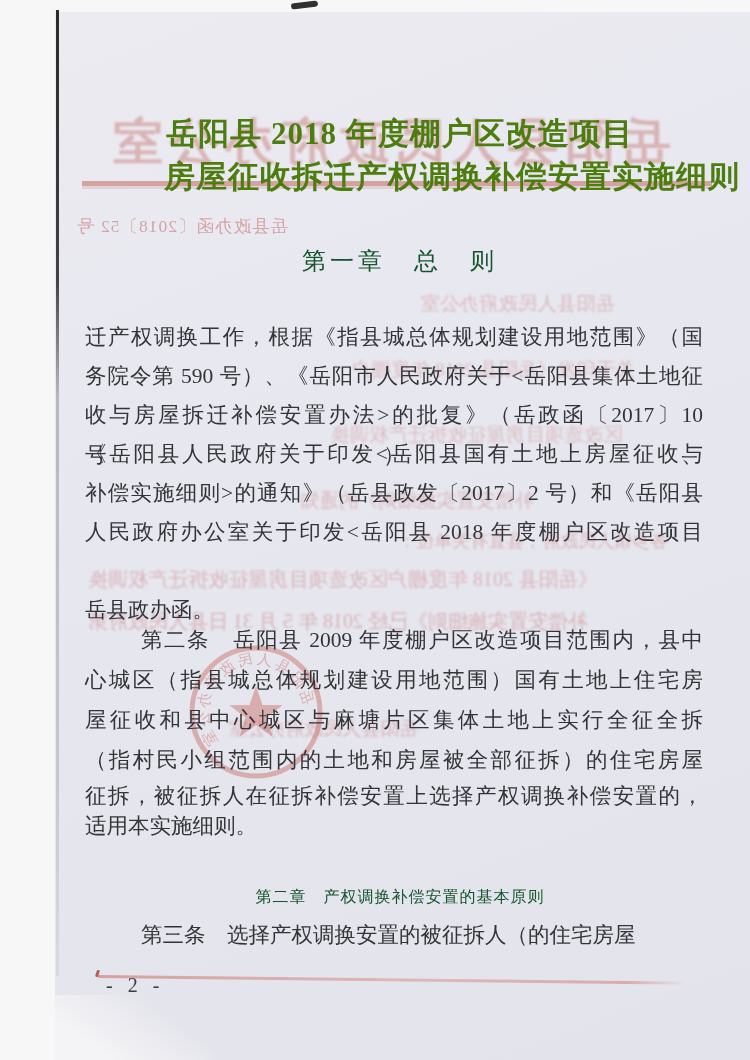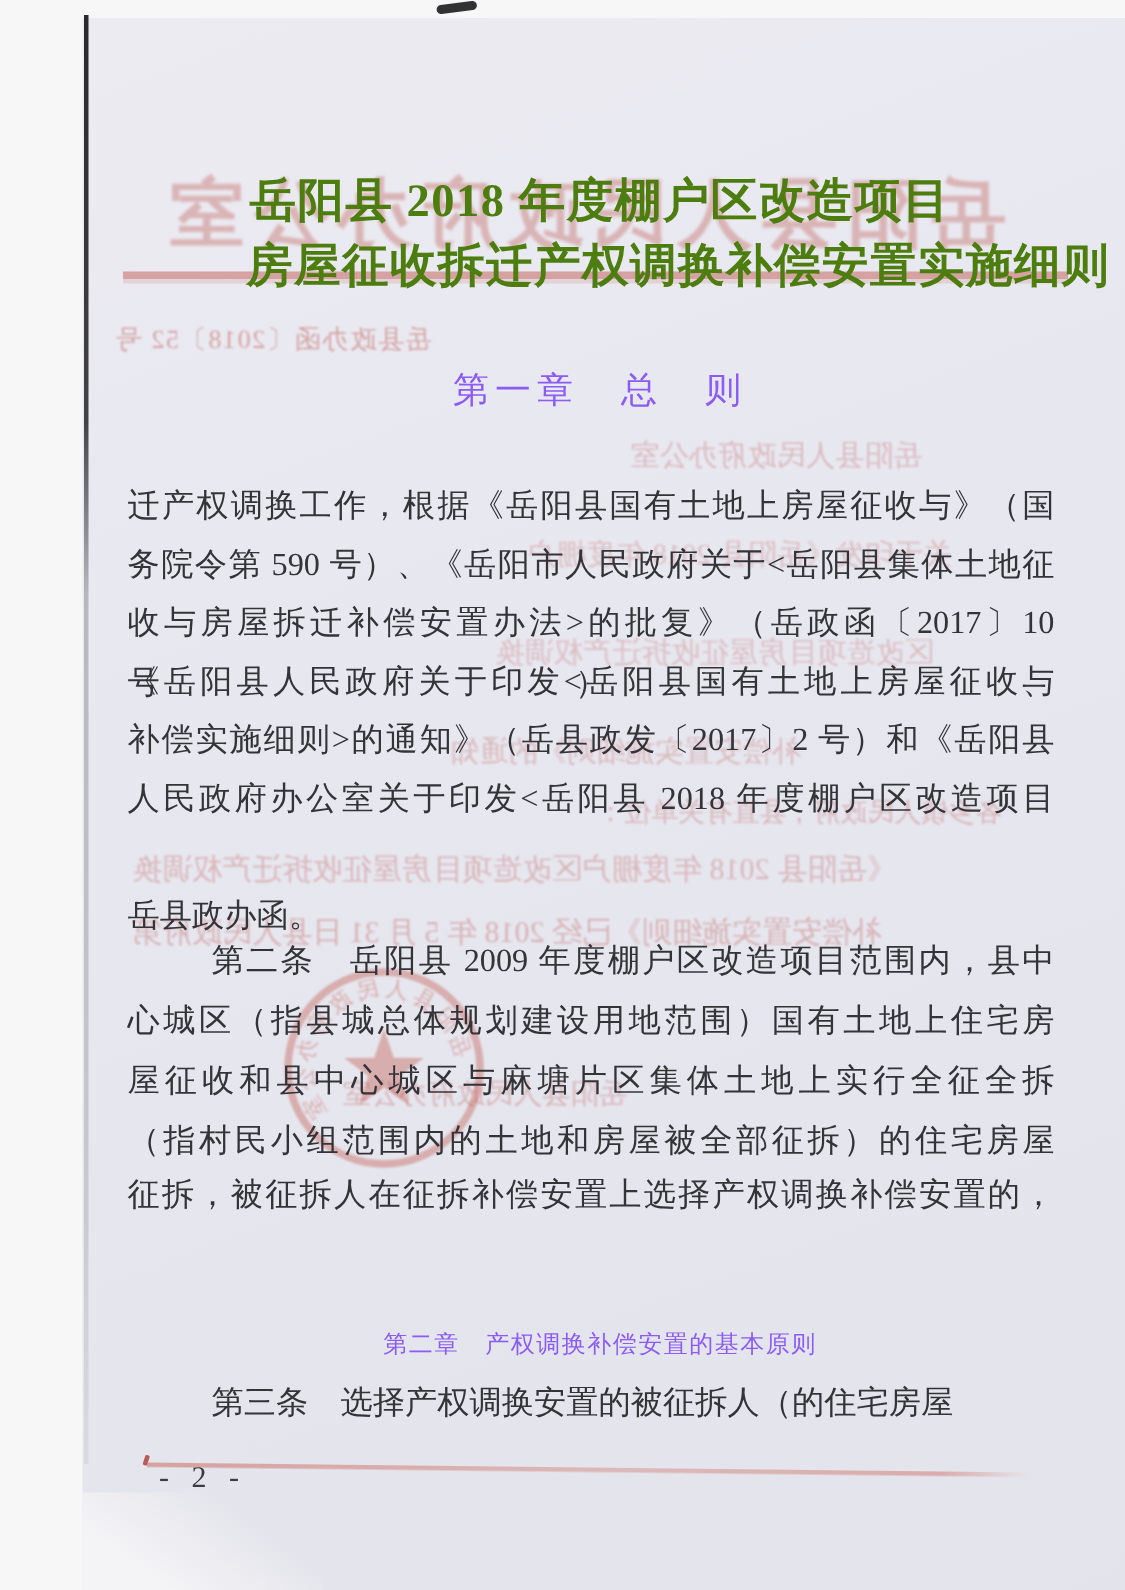--- a/index.html
+++ b/index.html
@@ -60,21 +60,21 @@
   }
   
   .title {
     position:absolute; left:60px; width:680px; text-align:center;
     font-size:31px; font-weight:700; color:#4d7c0f; letter-spacing:1px; line-height:44px;
   }
   .title1 { top:112px; }
   .title2 { top:155px;text-align:right; }
   .chapter {
     position:absolute; left:60px; width:680px; text-align:center;
-    color:#8b5cf6; line-height:40px;
+    color:#14532d; line-height:40px;
   }
   .ch1 { top:241px; font-size:24px; letter-spacing:4px; }
   .ch2 { top:877px; font-size:16px; letter-spacing:1px; }
   .bl {
     position:absolute; left:85px; width:618px; height:40px; line-height:40px;
     font-size:21.5px; color:#333338;
     text-align:justify; text-align-last:justify;
   }
   .ind  { text-indent:56px; }
   .endl { text-align-last:left; }
@@ -124,33 +124,34 @@
       </text>
       <polygon fill="#bc3b2c" points="70,44 76.5,63.1 96.6,63.3 80.5,75.4 86.5,94.7 70,83 53.5,94.7 59.5,75.4 43.4,63.3 63.5,63.1"></polygon>
     </svg>
   </div>
 
   <div class="title title1">岳阳县 2018 年度棚户区改造项目</div>
   <div class="title title2">房屋征收拆迁产权调换补偿安置实施细则</div>
 
   <div class="chapter ch1">第一章　总　则</div>
 
-  <div class="bl" style="top:317px">迁产权调换工作，根据《岳阳县国有土地上房屋征收与》（国</div>
+  <div class="bl" style="top:317px">迁产权调换工作，根据《指县城总体规划建设用地范围》（国</div>
   <div class="bl" style="top:356px">务院令第 590 号）、《岳阳市人民政府关于&lt;岳阳县集体土地征</div>
   <div class="bl" style="top:395px">收与房屋拆迁补偿安置办法&gt;的批复》（岳政函〔2017〕10 号）、</div>
   <div class="bl" style="top:434px">《岳阳县人民政府关于印发&lt;岳阳县国有土地上房屋征收与</div>
   <div class="bl" style="top:473px">补偿实施细则&gt;的通知》（岳县政发〔2017〕2 号）和《岳阳县</div>
   <div class="bl" style="top:512px">人民政府办公室关于印发&lt;岳阳县 2018 年度棚户区改造项目</div>
   <div class="bl endl" style="top:590px">岳县政办函。</div>
 
   <div class="bl ind" style="top:620px">第二条　岳阳县 2009 年度棚户区改造项目范围内，县中</div>
   <div class="bl" style="top:660px">心城区（指县城总体规划建设用地范围）国有土地上住宅房</div>
   <div class="bl" style="top:700px">屋征收和县中心城区与麻塘片区集体土地上实行全征全拆</div>
   <div class="bl" style="top:740px">（指村民小组范围内的土地和房屋被全部征拆）的住宅房屋</div>
   <div class="bl" style="top:776px">征拆，被征拆人在征拆补偿安置上选择产权调换补偿安置的，</div>
+  <div class="bl endl" style="top:806px">适用本实施细则。</div>
 
   <div class="chapter ch2">第二章　产权调换补偿安置的基本原则</div>
 
   <div class="bl ind endl" style="top:915px">第三条　选择产权调换安置的被征拆人（的住宅房屋</div>
 
   <div class="footer-tick"></div>
   <div class="footer-rule"></div>
   <div class="pagenum">- 2 -</div>
 
   <div class="corner-fade"></div>

